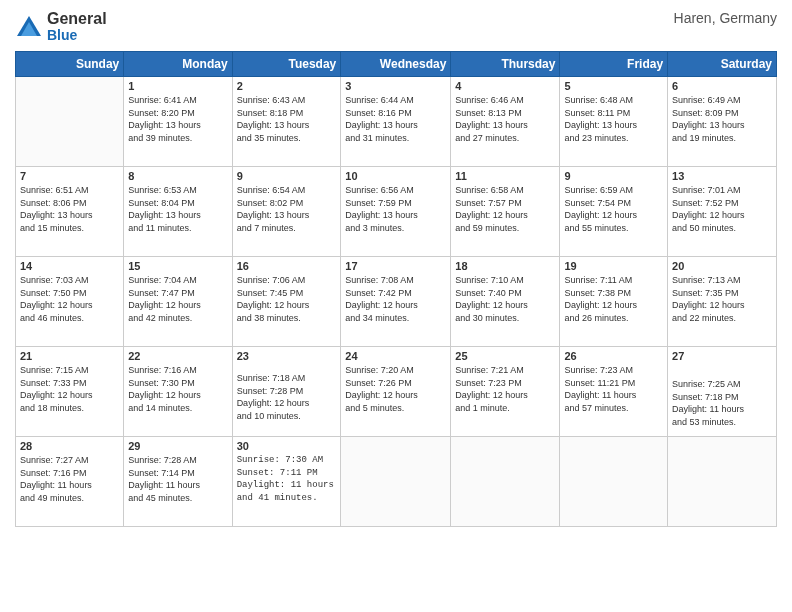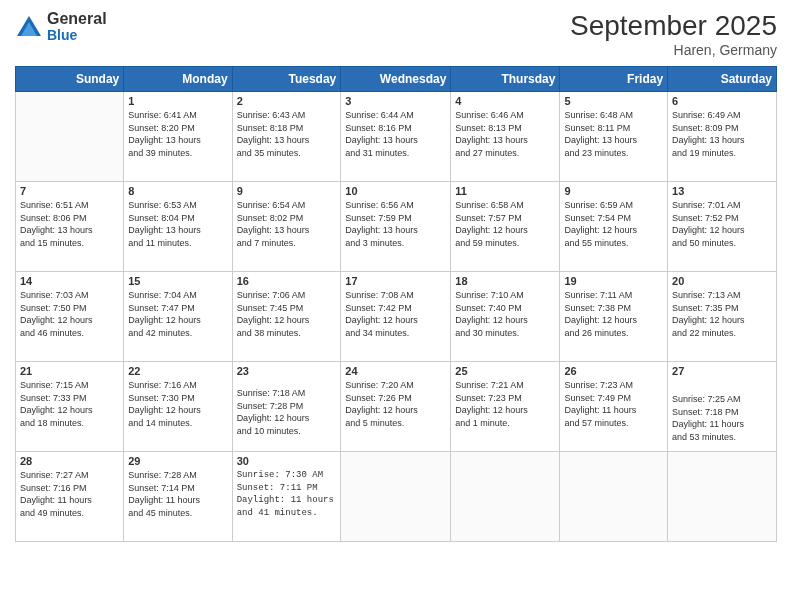--- a/index.html
+++ b/index.html
@@ -103,21 +103,20 @@
       <svg class="logo-icon" viewBox="0 0 28 28">
         <polygon points="14,4 26,24 2,24" fill="#1a6bb5"></polygon>
         <polygon points="14,10 22,24 6,24" fill="#4a9de0"></polygon>
       </svg>
       <div class="logo-text">
         <span class="logo-general">General</span>
         <span class="logo-blue">Blue</span>
       </div>
     </div>
     <div class="title-area">
-      <div class="month-title">September 2025</div>
       <div class="location">Haren, Germany</div>
     </div>
   </div>
 
   <table class="calendar">
     <thead>
       <tr>
         <th>Sunday</th>
         <th>Monday</th>
         <th>Tuesday</th>
@@ -307,21 +306,21 @@
           <td>
             <div class="day-number">25</div>
             <div class="day-info" style="white-space: pre-line;">Sunrise: 7:21 AM
 Sunset: 7:23 PM
 Daylight: 12 hours
 and 1 minute.</div>
           </td>
           <td>
             <div class="day-number">26</div>
             <div class="day-info" style="white-space: pre-line;">Sunrise: 7:23 AM
-Sunset: 7:49 PM
+Sunset: 11:21 PM
 Daylight: 11 hours
 and 57 minutes.</div>
           </td>
           <td>
             <div class="day-number">27</div>
             <div class="day-info" style="white-space: pre-line; margin-top: 16px;">Sunrise: 7:25 AM
 Sunset: 7:18 PM
 Daylight: 11 hours
 and 53 minutes.</div>
           </td>

